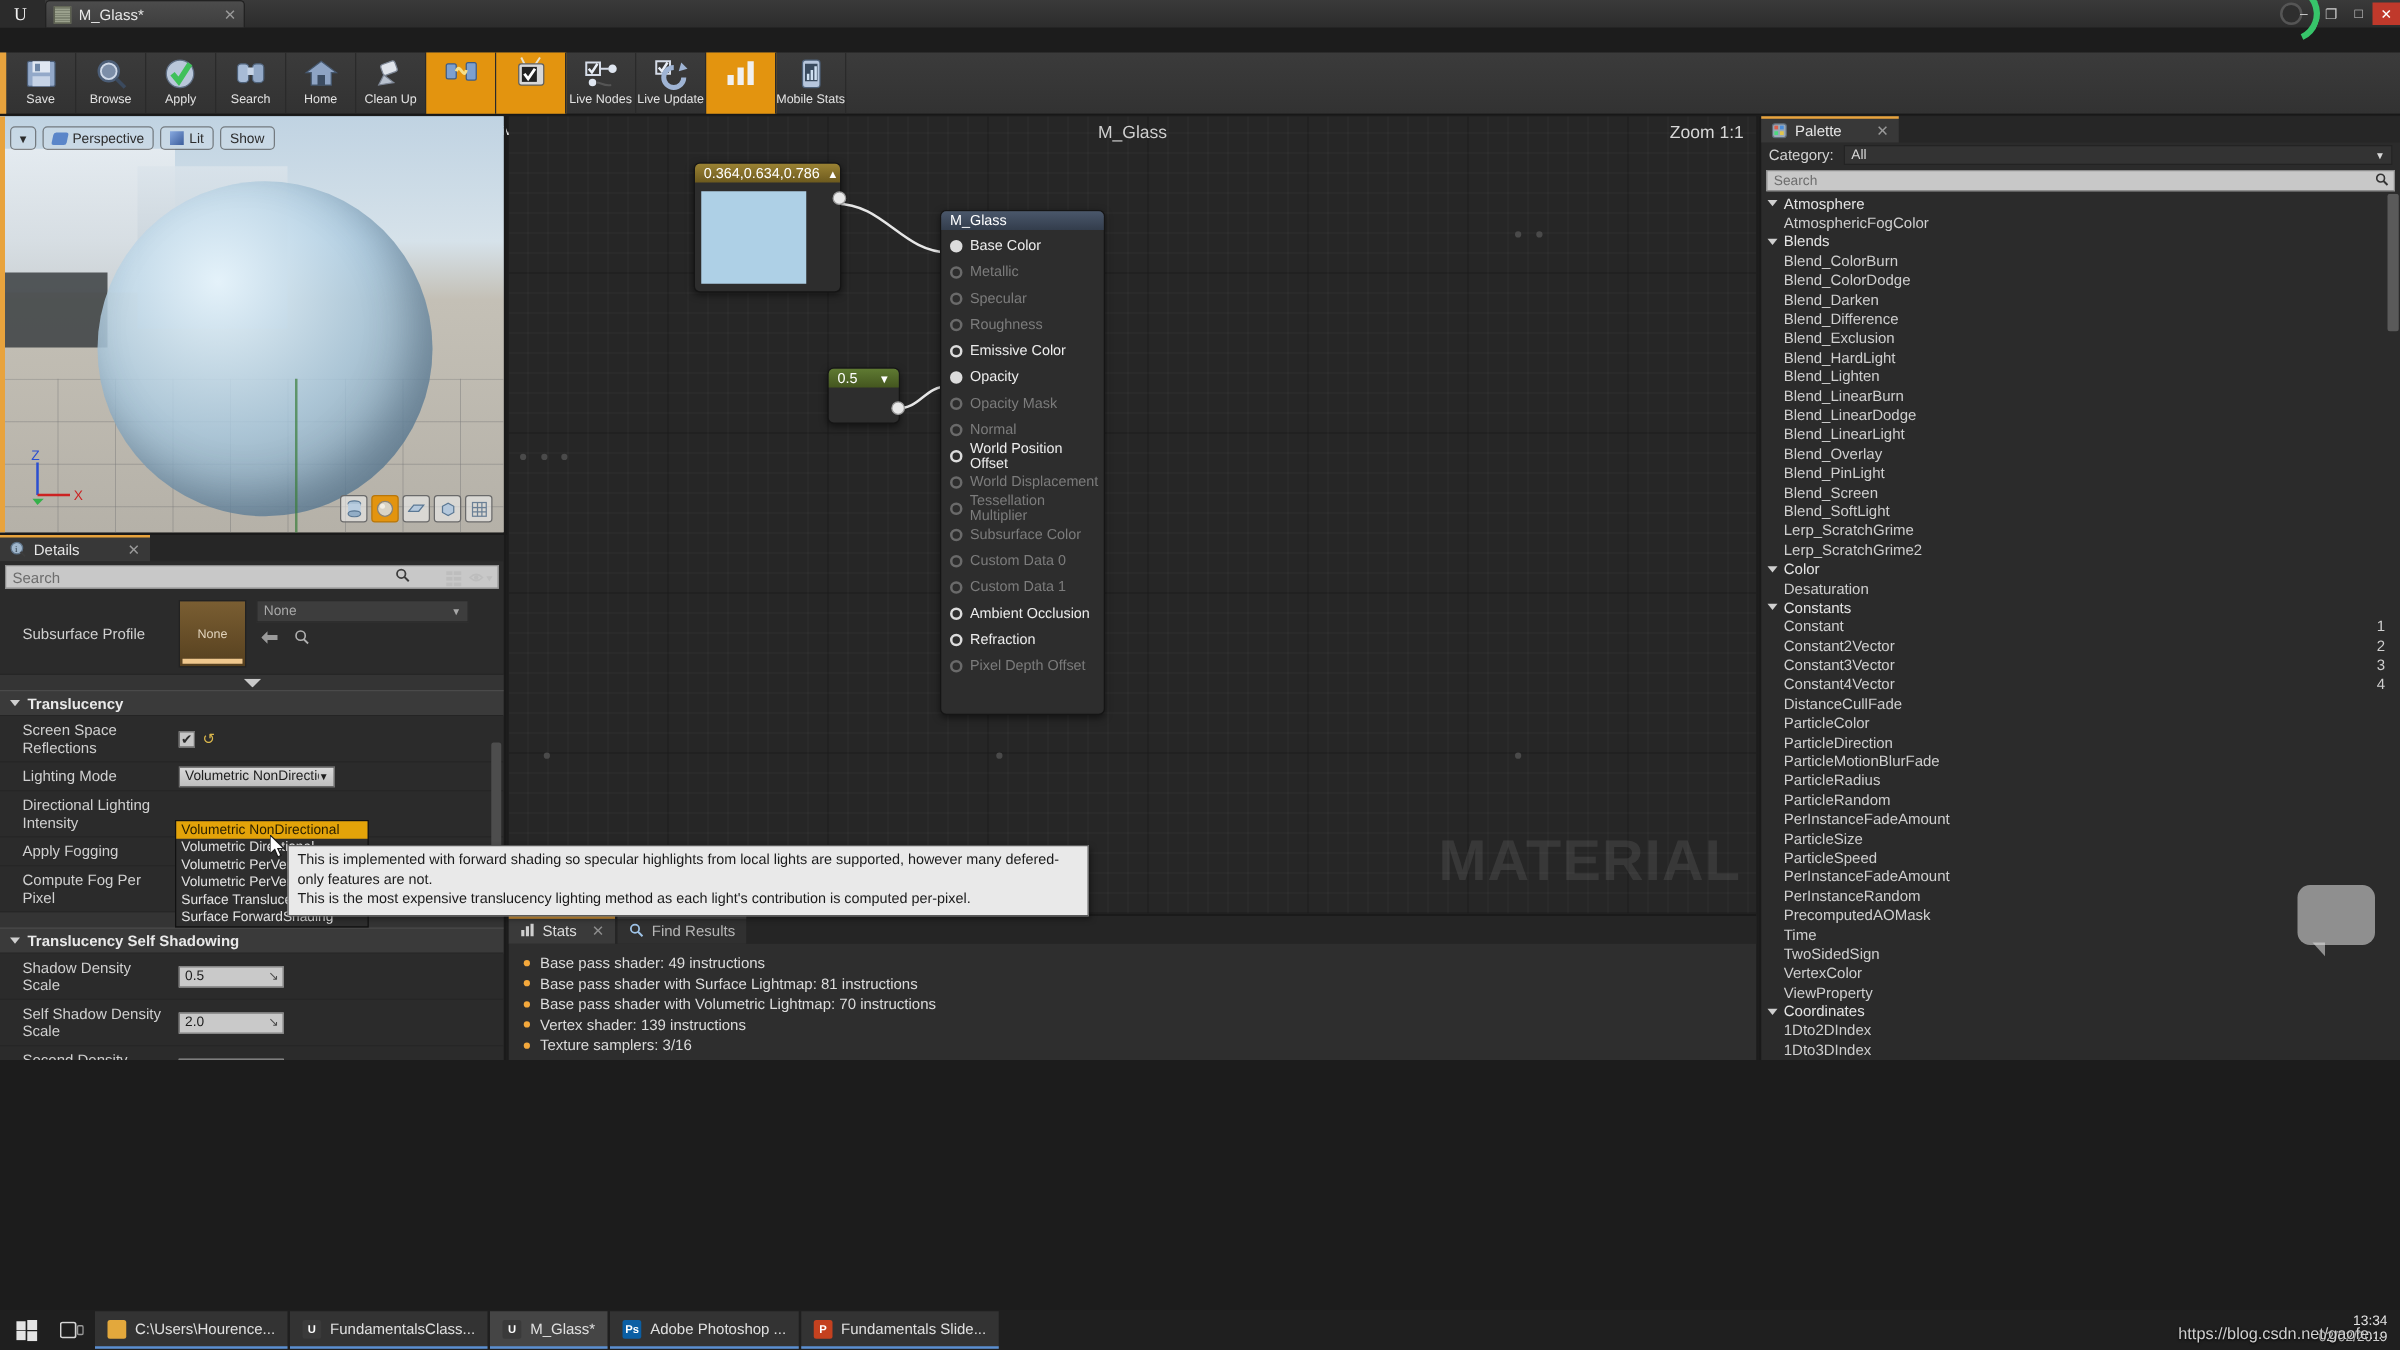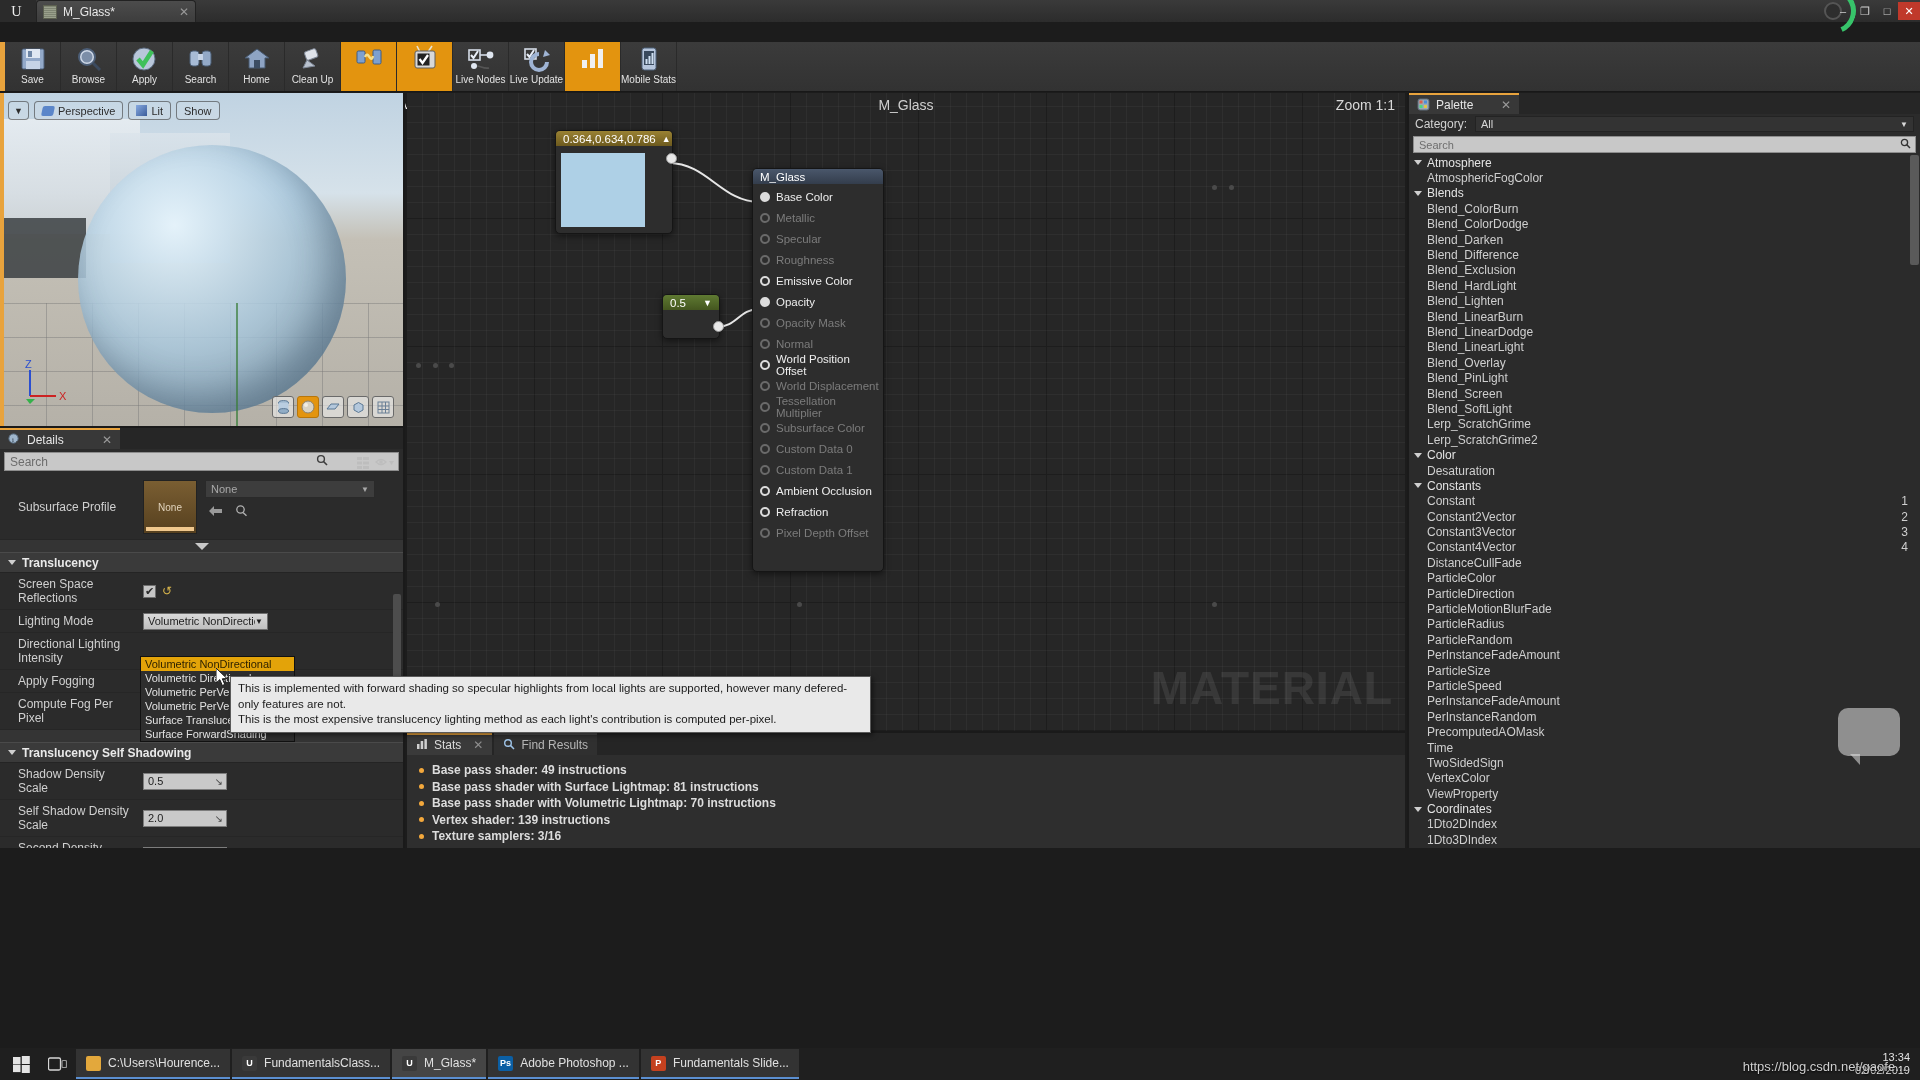--- a/index.html
+++ b/index.html
@@ -180,21 +180,21 @@
   
   .bottom { position:absolute; left:407px; top:731px; width:998px; height:117px;
     background:#2e2e2e; border-top:2px solid #1a1a1a; }
   .btabs { height:22px; display:flex; gap:2px; background:#252525; }
   .btab { display:flex; align-items:center; gap:6px; padding:0 9px; font-size:12px;
     background:#3a3a3a; color:#dcdcdc; border-top:2px solid #e8a33d; }
   .btab.inactive { background:#303030; border-top:2px solid #4a4a4a; color:#b6b6b6; }
   .btab .x { color:#8e8e8e; margin-left:6px; }
   .blist { padding:7px 0 0 12px; }
   .bline { display:flex; align-items:center; gap:8px; font-size:12px; color:#dcdcdc;
-    height:16.5px;font-weight:bold; }
+    height:16.5px; }
   .bullet { width:5px; height:5px; border-radius:50%; background:#f3a83c; }
 
   
   .palette { position:absolute; left:1407px; top:93px; width:513px; height:755px;
     background:#2b2b2b; border-left:2px solid #1a1a1a; }
   .ptabrow { height:21px; background:#262626; display:flex; }
   .ptab { background:#383838; display:flex; align-items:center; gap:6px; padding:0 8px;
     border-top:2px solid #e8a33d; font-size:12px; color:#e6e6e6; min-width:110px;}
   .ptab .x { margin-left:auto; color:#9a9a9a; }
   .pcatrow { height:20px; display:flex; align-items:center; gap:8px; padding:0 6px;

